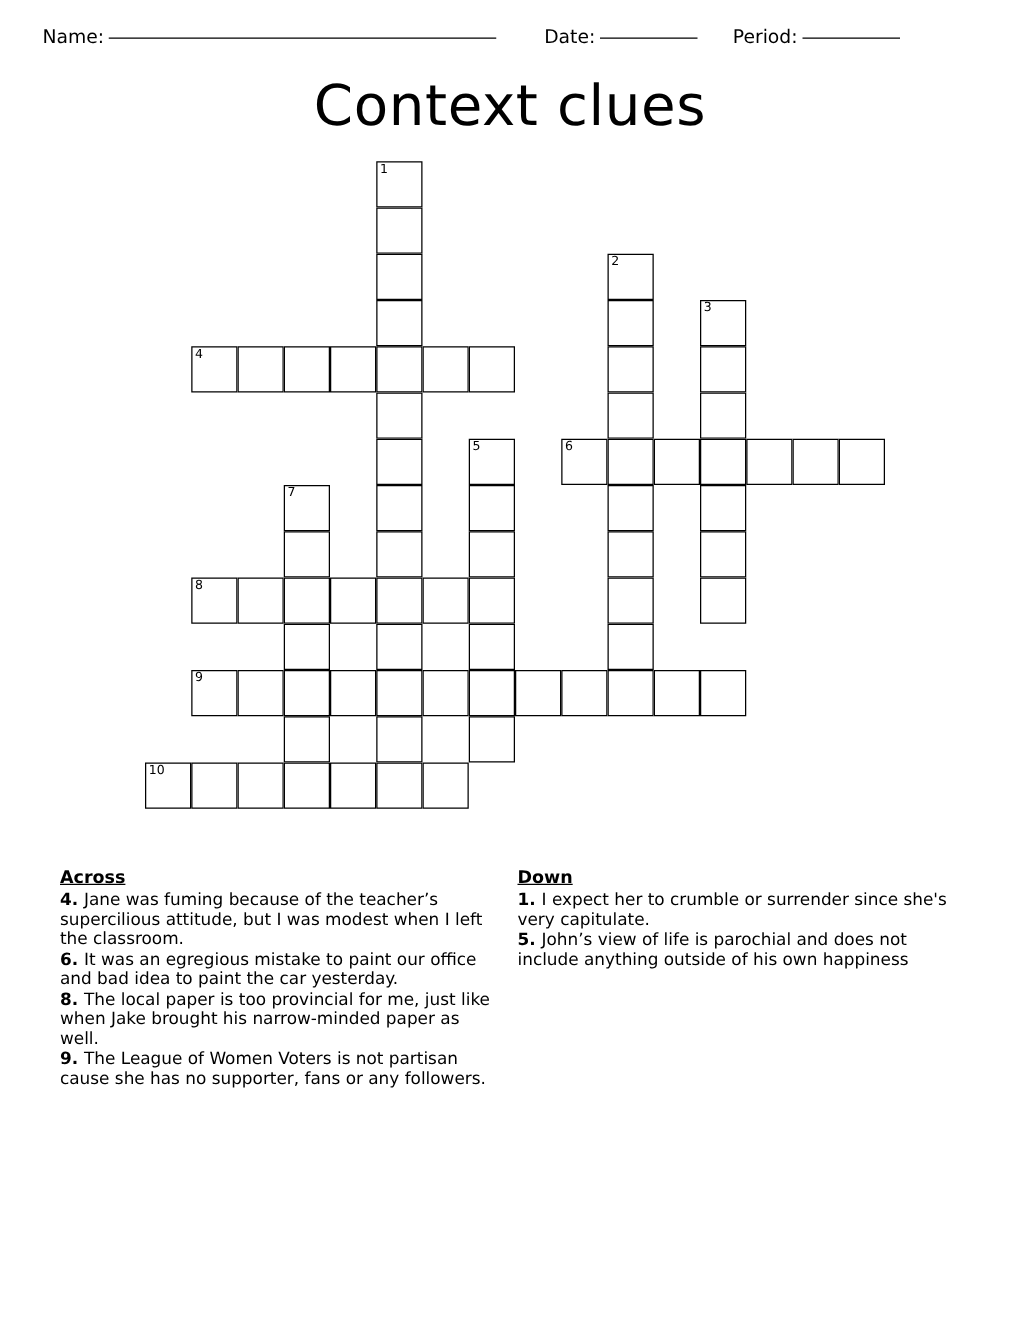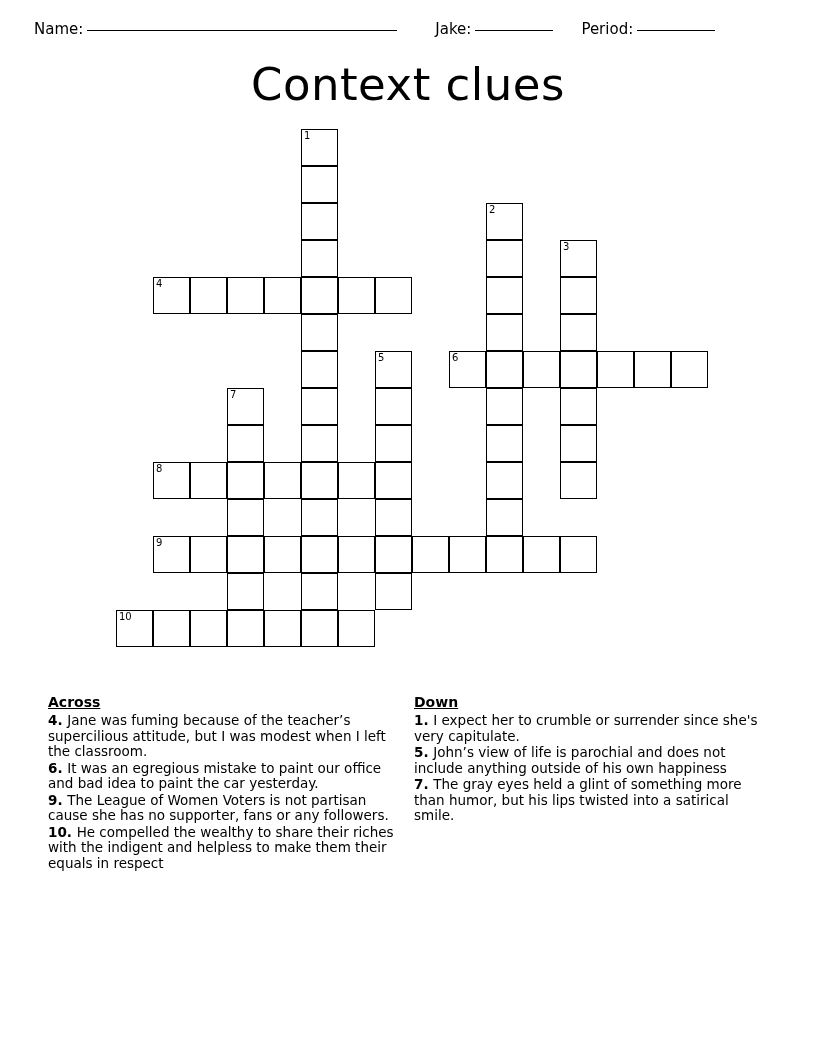--- a/index.html
+++ b/index.html
@@ -98,21 +98,21 @@
   }
   .clue .cnum { font-weight: bold; }
 </style>
 </head>
 <body>
 
 <div class="header-row">
   <span class="field-label">Name:</span>
   <span class="rule rule-name"></span>
   <span class="spacer-1"></span>
-  <span class="field-label">Jake:</span>
+  <span class="field-label">Date:</span>
   <span class="rule rule-date"></span>
   <span class="spacer-2"></span>
   <span class="field-label">Period:</span>
   <span class="rule rule-period"></span>
 </div>
 
 <h1 class="puzzle-title">Context clues</h1>
 
 <div id="grid-area">
     <div class="cell" style="left: 301px; top: 0px;">
@@ -210,26 +210,25 @@
     <div class="cell" style="left: 338px; top: 481px;"></div>
   </div>
 
 <div id="clues">
   <div class="clue-columns">
     <div class="clue-col col-across">
       <div class="clue-heading">Across</div>
       <div id="across-list">
           <div class="clue"><span class="cnum">4. </span><span>Jane was fuming because of the teacher’s supercilious attitude, but I was modest when I left the classroom.</span></div>
           <div class="clue"><span class="cnum">6. </span><span>It was an egregious mistake to paint our office and bad idea to paint the car yesterday.</span></div>
+          <div class="clue"><span class="cnum">8. </span><span>The local paper is too provincial for me, just like when Jake brought his narrow-minded paper as well.</span></div>
           <div class="clue"><span class="cnum">9. </span><span>The League of Women Voters is not partisan cause she has no supporter, fans or any followers.</span></div>
-          <div class="clue"><span class="cnum">10. </span><span>He compelled the wealthy to share their riches with the indigent and helpless to make them their equals in respect</span></div>
         </div>
     </div>
     <div class="clue-col col-down">
       <div class="clue-heading">Down</div>
       <div id="down-list">
           <div class="clue"><span class="cnum">1. </span><span>I expect her to crumble or surrender since she's very capitulate.</span></div>
           <div class="clue"><span class="cnum">5. </span><span>John’s view of life is parochial and does not include anything outside of his own happiness</span></div>
-          <div class="clue"><span class="cnum">7. </span><span>The gray eyes held a glint of something more than humor, but his lips twisted into a satirical smile.</span></div>
         </div>
     </div>
   </div>
 </div>
 
 </body></html>

